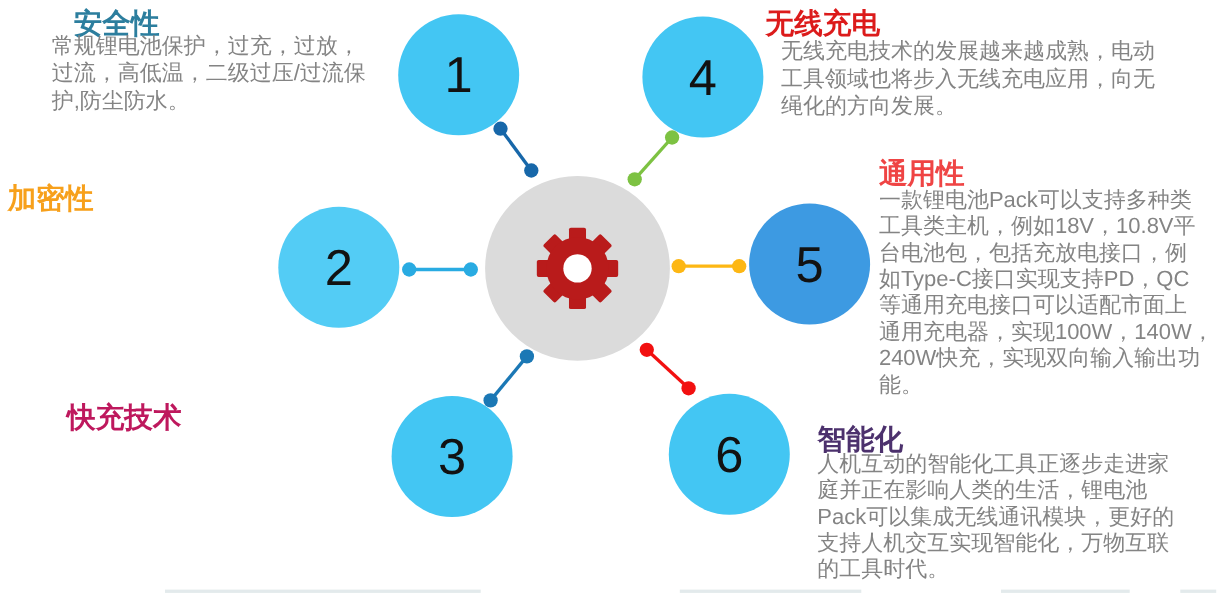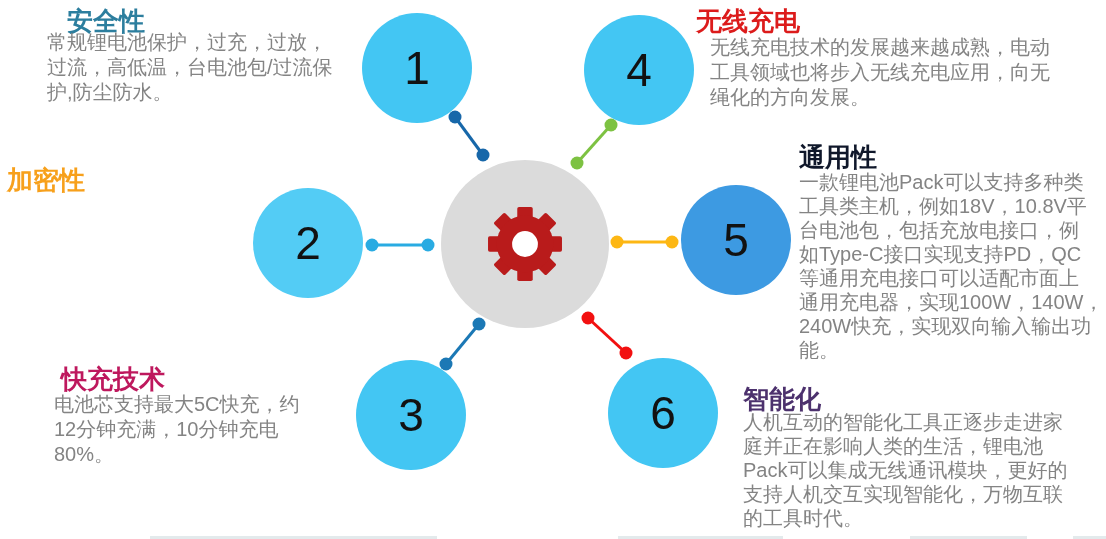--- a/index.html
+++ b/index.html
@@ -118,36 +118,33 @@
   </div>
   <div class="node-circle" style="left: 681px; top: 185px; background: rgb(61, 154, 226);">
     <span class="node-number">5</span>
   </div>
   <div class="node-circle" style="left: 608px; top: 358px; background: rgb(67, 198, 243);">
     <span class="node-number">6</span>
   </div>
 
   <div class="sec-title" style="left: 67px; top: 8px; color: rgb(44, 126, 158);">安全性</div>
   <div class="sec-body" style="left: 47px; top: 30px; width: 336px; color: rgb(132, 132, 132);">常规锂电池保护，过充，过放，
-过流，高低温，台电池包/过流保
+过流，高低温，二级过压/过流保
 护,防尘防水。</div>
 
   <div class="sec-title" style="left: 7px; top: 167px; color: rgb(247, 160, 27); text-align: center;">加密性</div>
 
   <div class="sec-title" style="left: 61px; top: 366px; color: #be185d;">快充技术</div>
-  <div class="sec-body" style="left: 54px; top: 392px; width: 300px; color: rgb(132, 132, 132);">电池芯支持最大5C快充，约
-12分钟充满，10分钟充电
-80%。</div>
 
   <div class="sec-title" style="left: 696px; top: 8px; color: rgb(220, 27, 27);">无线充电</div>
   <div class="sec-body" style="left: 710px; top: 35px; width: 400px; color: rgb(132, 132, 132);">无线充电技术的发展越来越成熟，电动
 工具领域也将步入无线充电应用，向无
 绳化的方向发展。</div>
 
-  <div class="sec-title" style="left: 799px; top: 144px; color: #0f172a;">通用性</div>
+  <div class="sec-title" style="left: 799px; top: 144px; color: #ef4444;">通用性</div>
   <div class="sec-body tight" style="left: 799px; top: 170px; width: 310px; color: rgb(132, 132, 132);">一款锂电池Pack可以支持多种类
 工具类主机，例如18V，10.8V平
 台电池包，包括充放电接口，例
 如Type-C接口实现支持PD，QC
 等通用充电接口可以适配市面上
 通用充电器，实现100W，140W，
 240W快充，实现双向输入输出功
 能。</div>
 
   <div class="sec-title" style="left: 743px; top: 386px; color: rgb(76, 49, 109);">智能化</div>

